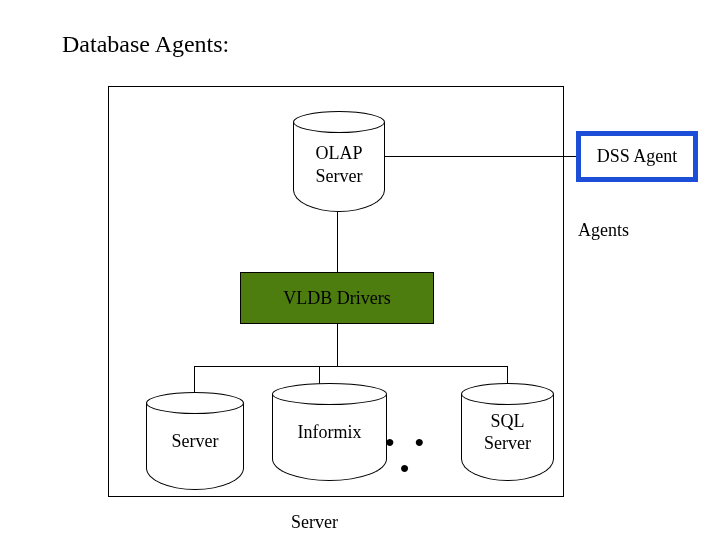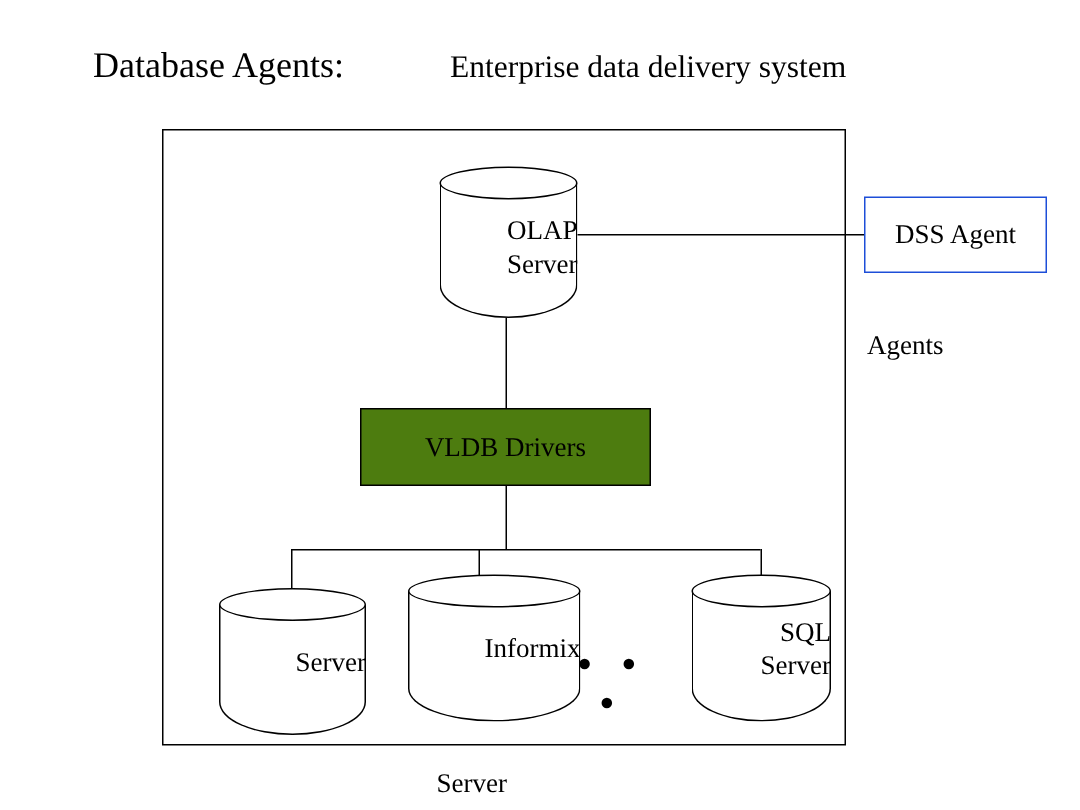--- a/index.html
+++ b/index.html
@@ -81,21 +81,21 @@
     box-sizing: border-box;
   }
   .cyl .label {
     position: absolute;
     left: 0;
     right: 0;
     top: 0;
     bottom: 0;
     display: flex;
     flex-direction: column;
-    align-items: flex-end;
+    align-items: center;
     justify-content: center;
     font-size: 18px;
     line-height: 23px;
     text-align: center;
     z-index: 3;
   }
 
   
   #olap-cyl {
     left: 293px;
@@ -104,21 +104,21 @@
     height: 101px;
   }
   #olap-cyl .label { padding-top: 6px; }
 
   
   #dss-agent-box {
     left: 576px;
     top: 131px;
     width: 122px;
     height: 51px;
-    border: 1px solid #1d4ed8;
+    border: 5px solid #1d4ed8;
     box-sizing: border-box;
     display: flex;
     align-items: center;
     justify-content: center;
     font-size: 18px;
     background: #ffffff;
   }
 
   
   #desktop-label {
@@ -205,21 +205,20 @@
   
   #ln-drop-oracle { left: 194px; top: 366px; height: 30px; }
   #ln-drop-informix { left: 319px; top: 366px; height: 20px; }
   #ln-drop-sql { left: 507px; top: 366px; height: 20px; }
 </style>
 </head>
 <body>
 
 <div class="abs" id="title-row">
   <span id="title-label">Database Agents:</span>
-  <span id="title-value">Enterprise data delivery system</span>
 </div>
 
 <div class="abs" id="server-box"></div>
 
 <div class="abs ln hline" id="ln-olap-dss"></div>
 <div class="abs ln vline" id="ln-olap-vldb"></div>
 <div class="abs ln vline" id="ln-vldb-stem"></div>
 <div class="abs ln hline" id="ln-bus"></div>
 <div class="abs ln vline" id="ln-drop-oracle"></div>
 <div class="abs ln vline" id="ln-drop-informix"></div>

